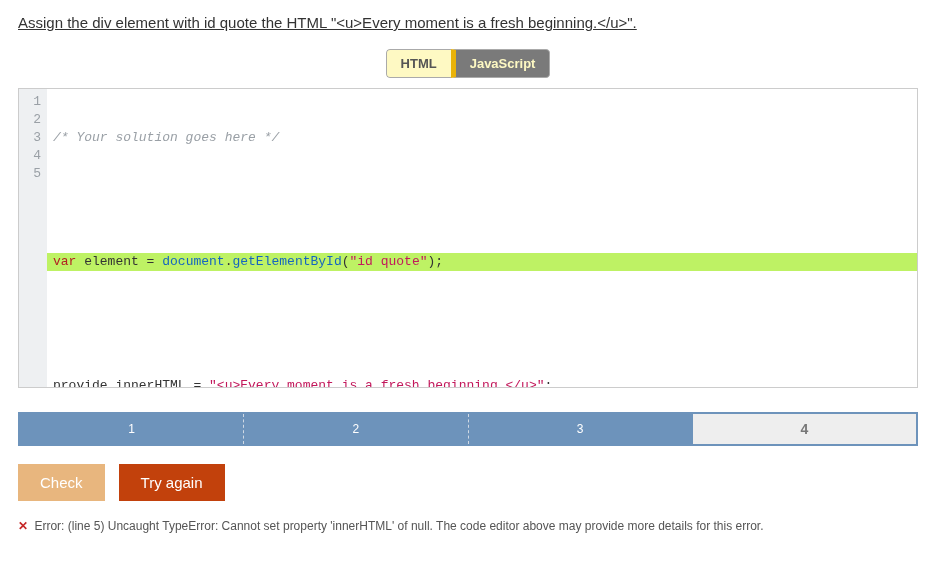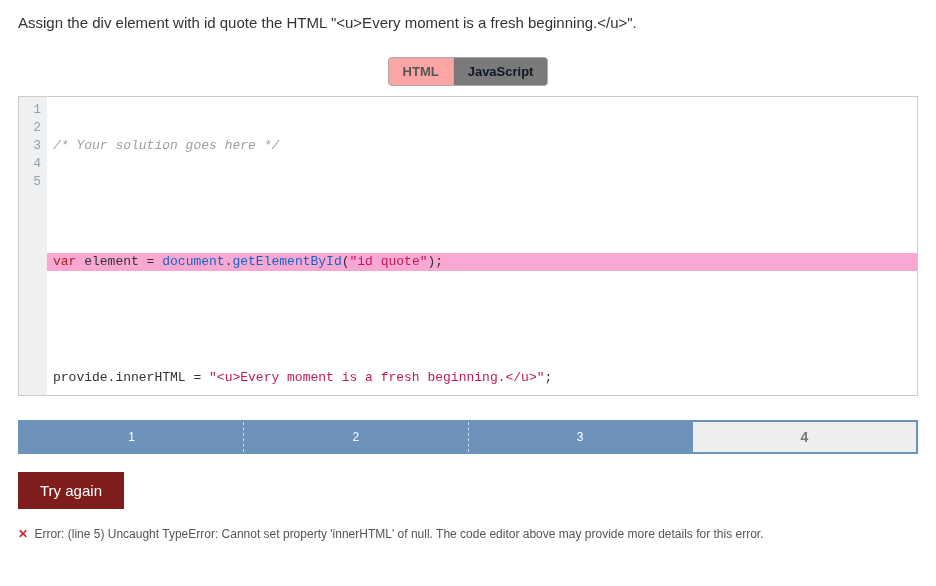--- a/index.html
+++ b/index.html
@@ -4,32 +4,32 @@
 <style>
   * { box-sizing: border-box; margin: 0; padding: 0; }
   body {
     font-family: Arial, Helvetica, sans-serif;
     font-size: 14px;
     color: #333;
     background: #fff;
     padding: 12px 18px;
     width: 936px;
   }
-  .instruction { font-size: 15px; color: #333; margin-bottom: 24px; line-height: 1.4; }
+  .instruction { font-size: 15px; color: #333; margin-bottom: 16px; line-height: 1.4; text-decoration: underline; }
   .tab-row { display: flex; justify-content: center; margin-bottom: 10px; }
   .tab-group { display: inline-flex; border-radius: 4px; overflow: hidden; }
   .tab {
     padding: 6px 14px;
     font-size: 13px;
     font-weight: 600;
     cursor: pointer;
     border: 1px solid #aaa;
   }
-  .tab-html { background: #fca5a5; color: #555; border-right: none; border-top-left-radius:4px; border-bottom-left-radius:4px;}
-  .tab-js { background: #7a7a7a; color: #0f172a; border-left:1px solid #eab308; border-top-right-radius:4px; border-bottom-right-radius:4px;text-align:center;}
+  .tab-html { background: #fef9c3; color: #555; border-right: none; border-top-left-radius:4px; border-bottom-left-radius:4px;}
+  .tab-js { background: #7a7a7a; color: #fef9c3; border-left:5px solid #eab308; border-top-right-radius:4px; border-bottom-right-radius:4px;text-align:center;}
   .editor {
     border: 1px solid #ccc;
     height: 300px;
     display: flex;
     font-family: "Courier New", monospace;
     font-size: 13px;
     background: #fff;
     overflow: hidden;
     margin-bottom: 24px;
   }
@@ -45,21 +45,21 @@
   .gutter div { height: 18px; }
   .code-area {
     flex: 1;
     padding: 4px 6px;
     line-height: 18px;
     position: relative;
     white-space: pre;
     overflow: hidden;
   }
   .code-line { height: 18px; }
-  .hl-line { background: #f9a8d4; margin: 8px -6px; padding: 0 6px; }
+  .hl-line { background: #bef264; margin: 16px -6px; padding: 0 6px; }
   .c-comment { color: #9aa0a6; font-style: italic; }
   .c-kw { color: #b22222; }
   .c-var { color: #1565c0; }
   .c-func { color: #1565c0; }
   .c-str { color: #c2185b; }
   .c-plain { color: #333; }
 
   .steps {
     display: flex;
     width: 100%;
@@ -90,21 +90,21 @@
 
   .btn-row { display: flex; gap: 14px; margin-bottom: 16px; }
   .btn {
     padding: 10px 22px;
     border: none;
     color: #fff;
     font-size: 15px;
     cursor: pointer;
   }
   .btn-check { background: #e8b67e; }
-  .btn-try { background: #7f1d1d; }
+  .btn-try { background: #c2410c; }
 
   .error-msg { font-size: 12px; color: #555; line-height: 1.5; }
   .error-x { color: #c62828; font-weight: bold; margin-right: 3px; }
 </style>
 </head>
 <body>
 
 <div class="instruction">Assign the div element with id quote the HTML "&lt;u&gt;Every moment is a fresh beginning.&lt;/u&gt;".</div>
 
 <div class="tab-row">
@@ -132,18 +132,19 @@
 </div>
 
 <div class="steps">
   <div class="step">1</div>
   <div class="step">2</div>
   <div class="step">3</div>
   <div class="step active">4</div>
 </div>
 
 <div class="btn-row">
+  <button class="btn btn-check">Check</button>
   <button class="btn btn-try">Try again</button>
 </div>
 
 <div class="error-msg">
   <span class="error-x">✕</span><span> Error: (line 5) Uncaught TypeError: Cannot set property 'innerHTML' of null. The code editor above may provide more details for this error.</span>
 </div>
 
 </body></html>

